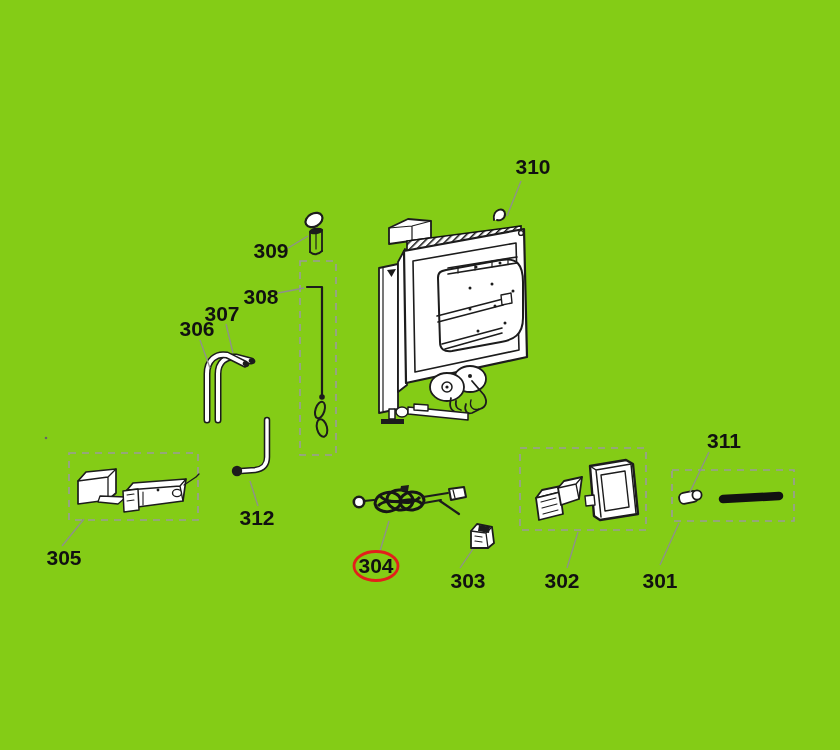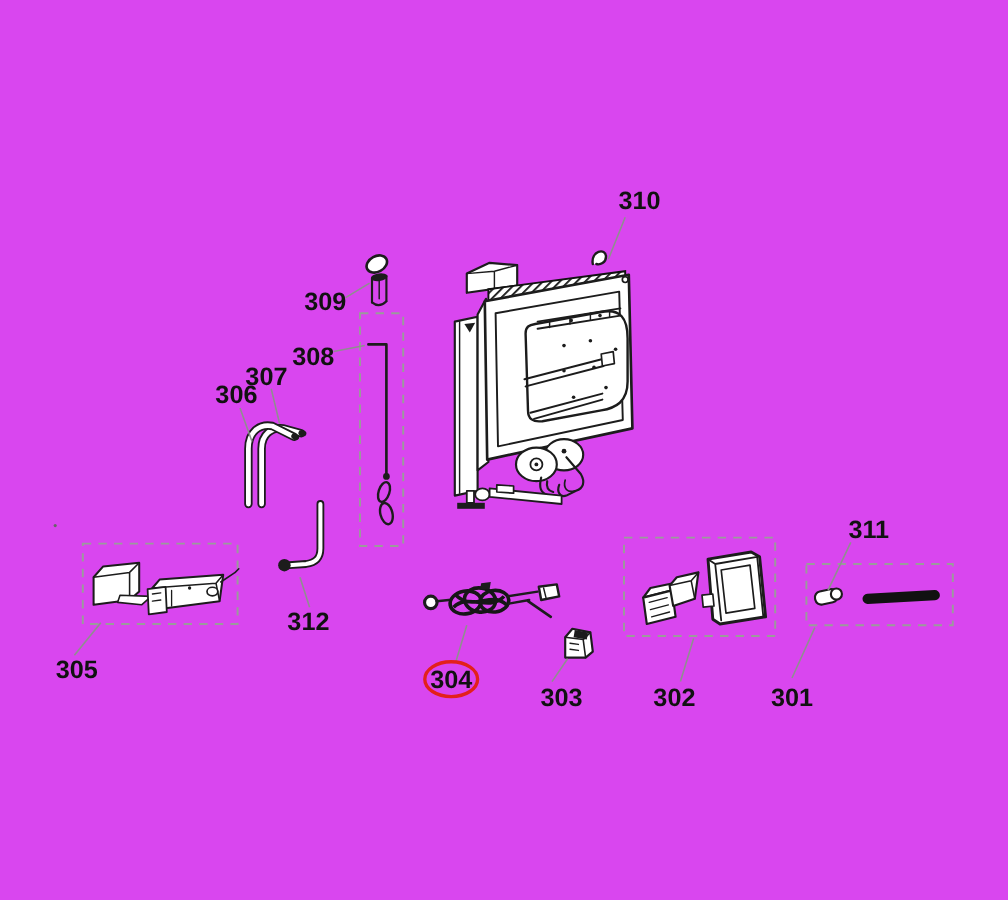--- a/index.html
+++ b/index.html
@@ -1,16 +1,16 @@
 <!DOCTYPE html>
 <html><head>
 <meta charset="utf-8">
 <style>
   html,body{margin:0;padding:0;background:#ffffff;}
-  .stage{position:relative;width:840px;height:750px;background:#d946ef;overflow:hidden;
+  .stage{position:relative;width:840px;height:750px;background:#84cc16;overflow:hidden;
          font-family:"Liberation Sans",sans-serif;}
   svg{display:block}
   text.callout{font-family:"Liberation Sans",sans-serif;font-weight:bold;font-size:21px;fill:#111;}
   .ln{stroke:#1c1c1c;fill:none;stroke-linecap:round;stroke-linejoin:round;}
   .fw{stroke:#1c1c1c;fill:#ffffff;stroke-linecap:round;stroke-linejoin:round;}
   .leader{stroke:#8f8f8f;stroke-width:1.3;fill:none;}
   .dashbox{fill:none;stroke:#9b9b9b;stroke-width:1.6;stroke-dasharray:7 6;}
   .tube-out{stroke:#1c1c1c;stroke-width:7;fill:none;stroke-linecap:round;}
   .tube-in{stroke:#ffffff;stroke-width:4;fill:none;stroke-linecap:round;}
   .crank-out{stroke:#1c1c1c;stroke-width:6.5;fill:none;stroke-linecap:round;stroke-linejoin:round;}

